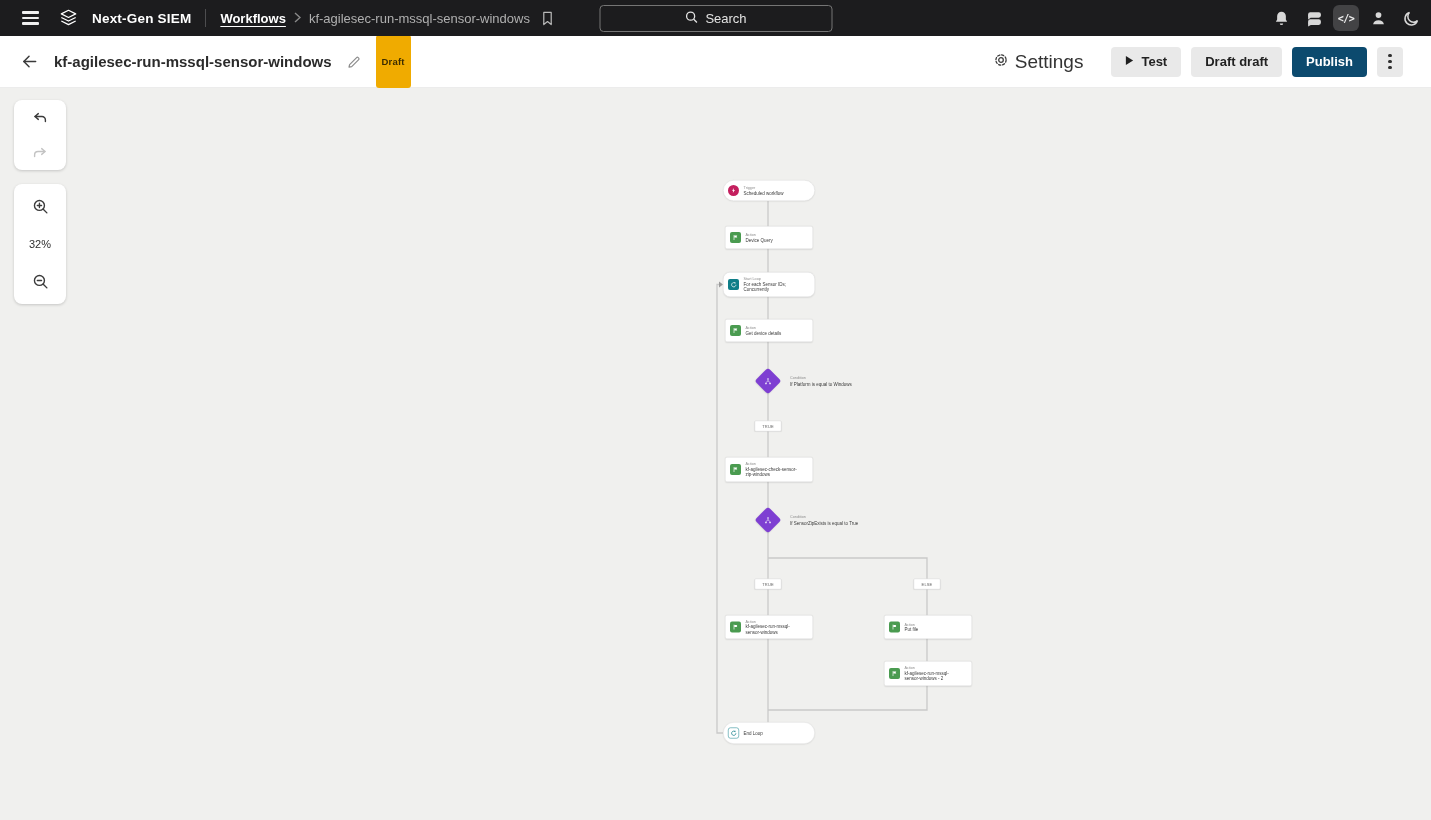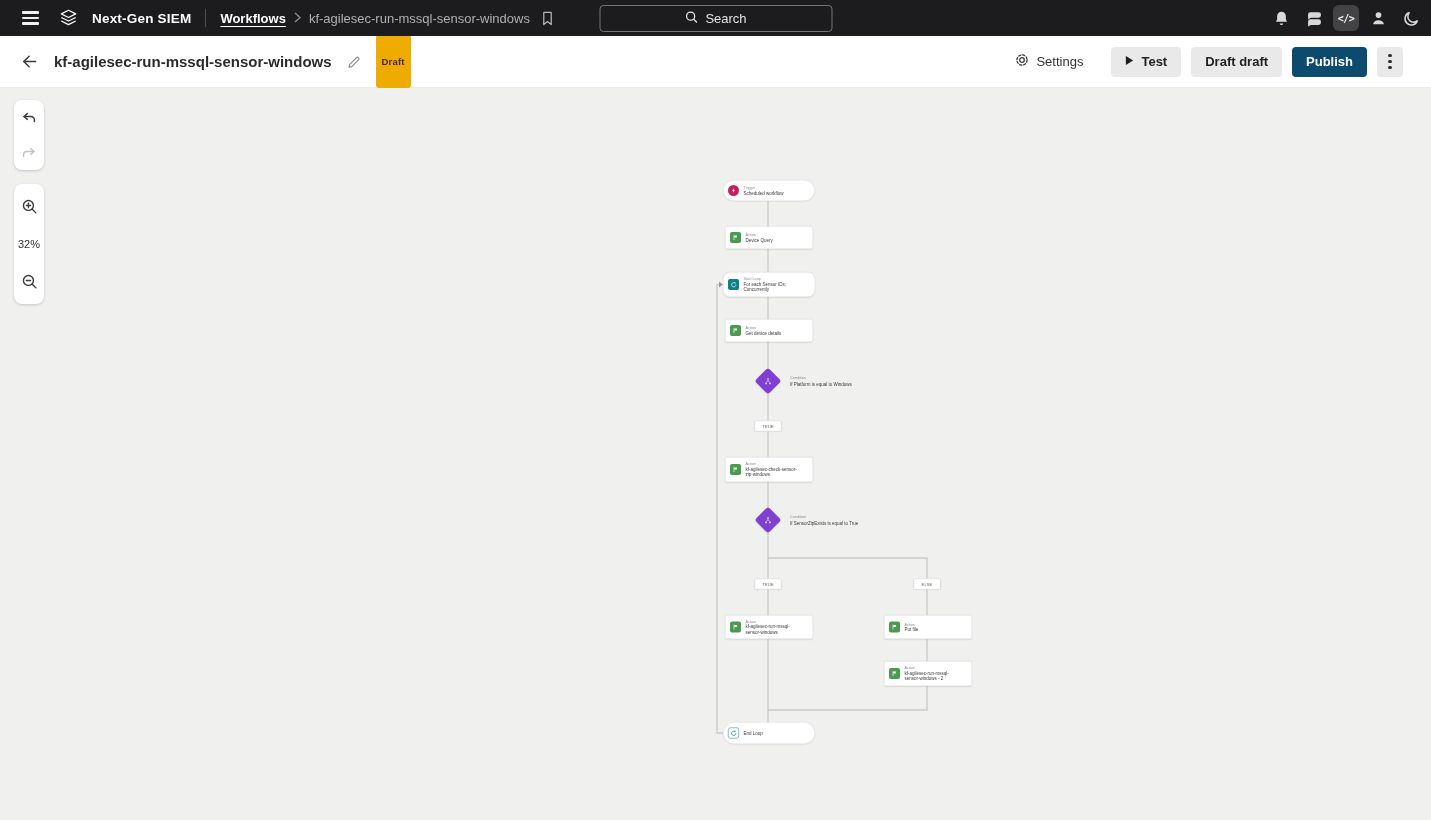--- a/index.html
+++ b/index.html
@@ -22,29 +22,29 @@
   .code-glyph { font-family:"DejaVu Sans Mono", monospace; font-size:10px; font-weight:700; color:#ededed; letter-spacing:-.5px; }
 
   
   .toolbar { height:52px; background:#ffffff; display:flex; align-items:center; justify-content:space-between; padding:0 28px 0 14px; border-bottom:1px solid #ececec; }
   .tb-left { display:flex; align-items:center; gap:10px; }
   .tb-right { display:flex; align-items:center; gap:10px; }
   .back-btn { width:30px; height:30px; display:flex; align-items:center; justify-content:center; background:none; border:none; cursor:pointer; }
   .page-title { font-size:15px; font-weight:700; color:#2b2b2b; white-space:nowrap; }
   .edit-btn { width:24px; height:24px; display:flex; align-items:center; justify-content:center; background:none; border:none; cursor:pointer; }
   .badge { background:#f0ab00; color:#3c2d00; font-size:9.5px; font-weight:700; padding:21px 6px; border-radius:3px; letter-spacing:.2px; }
-  .settings-btn { display:flex; align-items:center; gap:6px; background:none; border:none; font-size:13px; color:#333; cursor:pointer; font-family:inherit; margin-right:18px; }
+  .settings-btn { display:flex; gap:6px; background:none; border:none; font-size:19px; color:#333; cursor:pointer; font-family:inherit; margin-right:18px; }
   .btn { display:flex; align-items:center; justify-content:center; gap:7px; height:30px; padding:0 14px; border:none; border-radius:4px; background:#e9e9e9; color:#222; font-size:13px; font-weight:600; font-family:inherit; cursor:pointer; }
   .btn.primary { background:#0c4a6e; color:#ffffff; }
   .kebab-btn { width:26px; height:30px; border-radius:4px; background:#e9e9e9; border:none; display:flex; flex-direction:column; align-items:center; justify-content:center; gap:2.5px; cursor:pointer; }
   .kebab-btn i { width:3.5px; height:3.5px; border-radius:50%; background:#2f2f2f; }
 
   
   .canvas { position:relative; height:732px; background:#f0f0ee; overflow:hidden; }
-  .ctrl-panel { position:absolute; left:14px; width:30px; background:#ffffff; border-radius:8px; box-shadow:0 1px 3px rgba(0,0,0,.18); display:flex; flex-direction:column; align-items:center; z-index:5; }
+  .ctrl-panel { position:absolute; left:14px; width:52px; background:#ffffff; border-radius:8px; box-shadow:0 1px 3px rgba(0,0,0,.18); display:flex; flex-direction:column; align-items:center; z-index:5; }
   .ctrl-panel.history { top:12px; height:70px; justify-content:space-around; }
   .ctrl-panel.zoomer { top:96px; height:120px; justify-content:space-around; }
   .ctrl-btn { width:28px; height:28px; display:flex; align-items:center; justify-content:center; background:none; border:none; cursor:pointer; }
   .zoom-level { font-size:11px; color:#2f2f2f; }
 
   
   .diagram { position:absolute; left:0; top:0; width:2862px; height:1464px; transform:scale(.5); transform-origin:0 0; }
   .wires { position:absolute; left:0; top:0; }
   .node { position:absolute; background:#ffffff; border:1px solid #dddddd; border-radius:4px; display:flex; align-items:center; gap:9px; padding:0 10px 0 9px; box-shadow:0 1px 3px rgba(0,0,0,.09); cursor:pointer; }
   .node.pill { border-radius:22px; }

